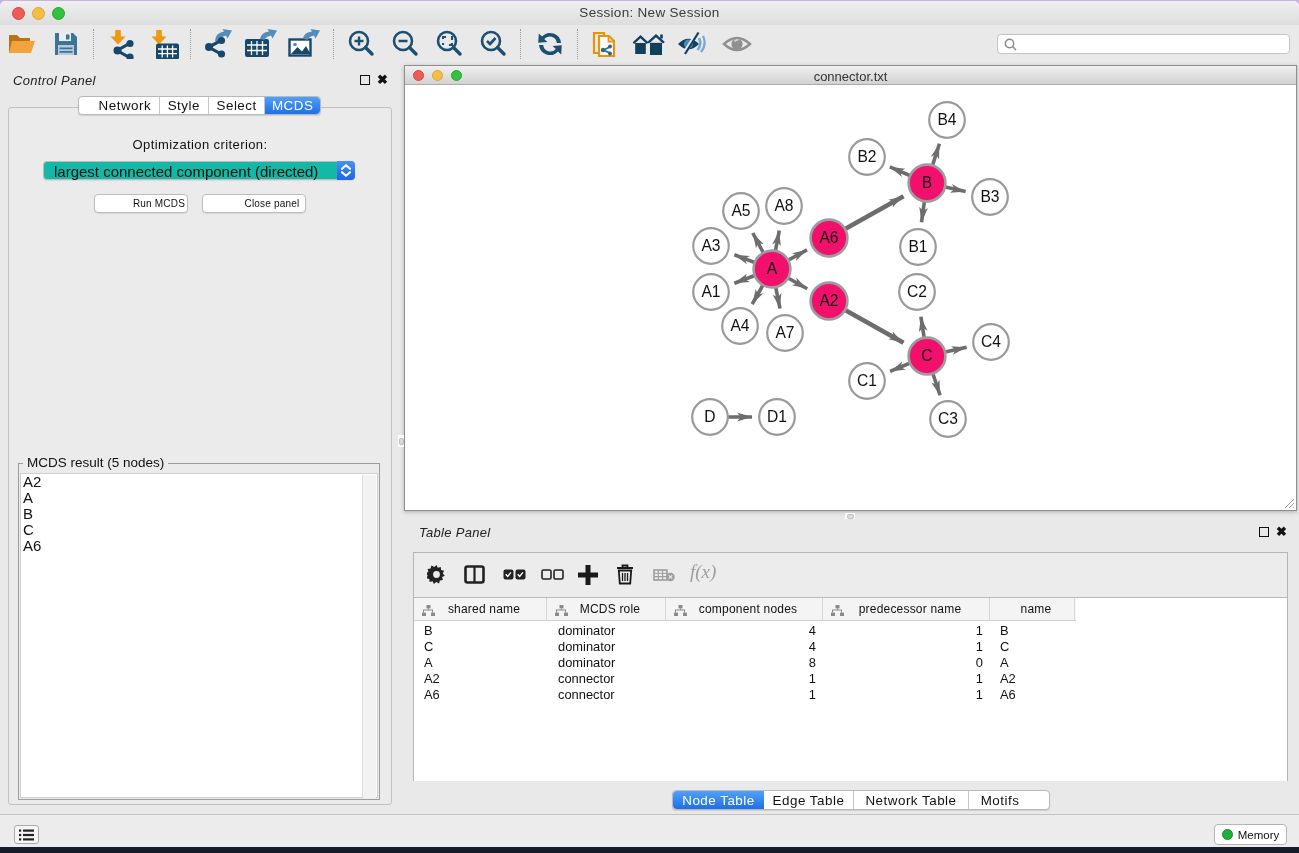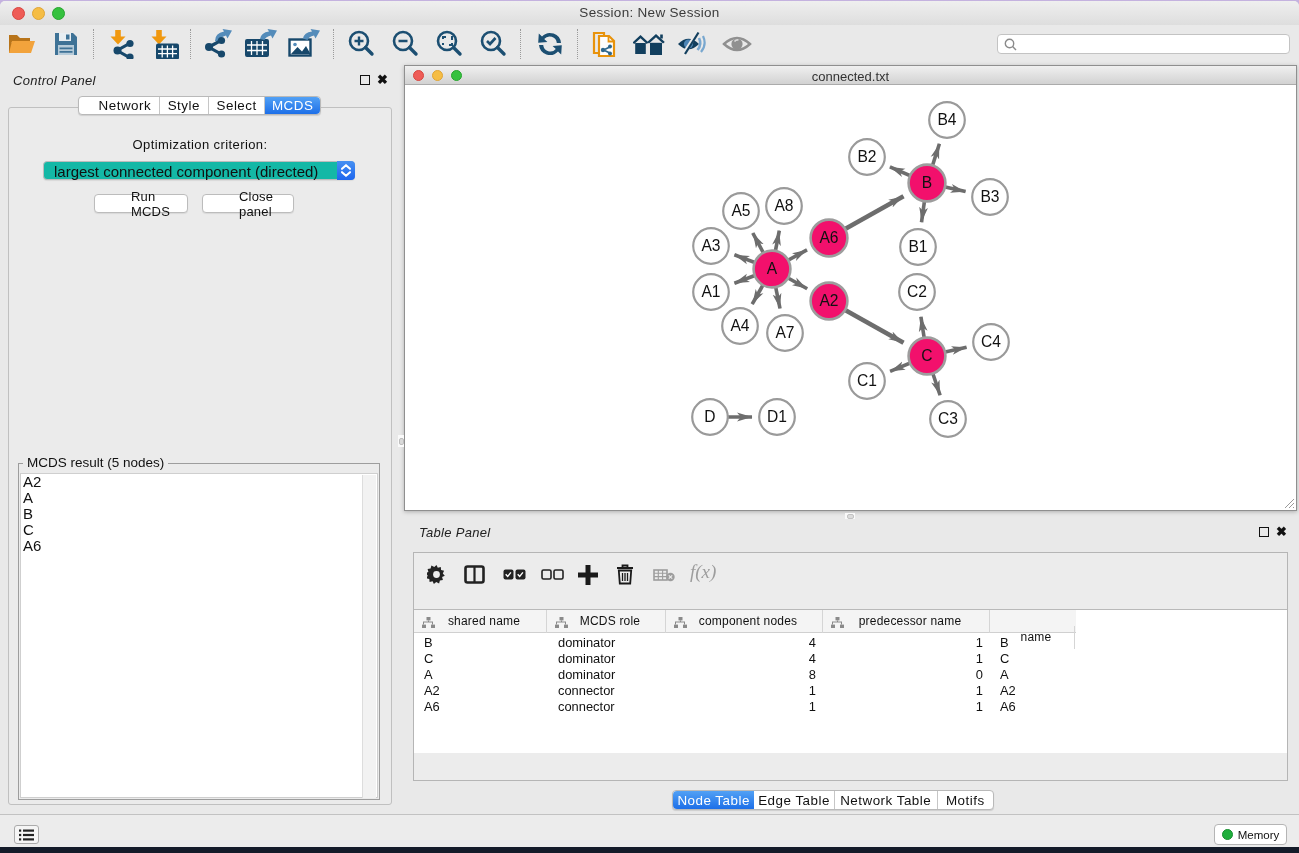--- a/index.html
+++ b/index.html
@@ -17,39 +17,39 @@
 .paneltitle { font-size:13px; letter-spacing:0.3px; color:#222;font-style:italic; }
 .floaticon { position:absolute; width:10px; height:10px; border:1.6px solid #111; }
 .xicon { position:absolute; font-size:13px; font-weight:bold; color:#111; line-height:12px; }
 
 .segtabs { position:absolute; display:flex; height:19px; z-index:10; background:#fff; border:1px solid #b9b9b9; border-radius:4px; box-shadow:0 1px 1px rgba(0,0,0,0.12); font-size:13.4px; letter-spacing:0.5px; }
 .segtabs .seg { display:flex; align-items:center; justify-content:center; border-right:1px solid #c6c6c6; color:#111; height:100%; }
 .segtabs .seg:last-child { border-right:none; }
 .segtabs .sel { background:linear-gradient(#52a1f5,#1d6fe8); color:#fff; border-right:none; }
 
 #cpanel { position:absolute; left:8px; top:44px; width:384px; height:698px; background:#ebebeb; border:1px solid #c0c0c0; border-radius:3px; }
-.btn { position:absolute; background:#fff; border:1px solid #bcbcbc; border-radius:4px; font-size:13px; letter-spacing:0.2px; color:#111; display:flex; align-items:center; justify-content:center; box-shadow:0 1px 1px rgba(0,0,0,0.08);padding-left:36px; }
+.btn { position:absolute; background:#fff; border:1px solid #bcbcbc; border-radius:4px; font-size:10px; letter-spacing:0.2px; color:#111; display:flex; align-items:center; justify-content:center; box-shadow:0 1px 1px rgba(0,0,0,0.08);padding-left:36px; }
 #dropdown { position:absolute; left:34px; top:53px; width:312px; height:19px; background:#14b8a6; border:1px solid #bcbcbc; border-radius:4px; font-size:15px; color:#111; box-shadow:0 1px 1px rgba(0,0,0,0.08); }
 #dropdown .dtext { position:absolute; left:10px; top:1px; }
 #dropdown .stepper { position:absolute; right:-1px; top:-1px; width:18px; height:19px; background:linear-gradient(#4690f2,#1e66ee); border-radius:0 4px 4px 0; }
 
 #groupbox { position:absolute; left:9px; top:355px; width:362px; height:337px; border:1px solid #9d9d9d; }
 #grouplabel { position:absolute; left:4px; top:-9px; background:#ebebeb; padding:0 4px; font-size:13.5px; color:#111; }
 #mcdslist { position:absolute; left:1px; top:9px; width:358px; height:325px; background:#fff; border:1px solid #cfcfcf; font-size:15px; color:#111; }
 #mcdslist .item { padding-left:2px; height:16px; line-height:16px; }
 #listscroll { position:absolute; right:1px; top:1px; width:14px; height:323px; background:#f2f2f2; border-left:1px solid #ddd; }
 
 #netwin { position:absolute; left:404px; top:2px; width:893px; height:446px; background:#fff; border:1px solid #8f8f8f; box-shadow:0 1px 4px rgba(0,0,0,0.25); }
 #nettitle { position:absolute; left:0; top:0; width:100%; height:19px; background:linear-gradient(#f0f0f0,#d2d2d2); border-bottom:1px solid #ababab; }
 #nettitle .title { position:absolute; left:0; right:0; top:3px; text-align:center; font-size:13px; color:#333; }
 #netcanvas { position:absolute; left:0; top:20px; width:891px; height:423px; background:#fff; }
 
 #tpanel { position:absolute; left:413px; top:489px; width:875px; height:229px; background:#ececec; border:1px solid #b5b5b5; }
 #tptoolbar { position:absolute; left:0; top:0; width:100%; height:43px; }
-#ttable { position:absolute; left:0px; top:56px; width:873px; height:144px; background:#fff; border-top:1px solid #b9b9b9; font-size:12.9px; color:#111; }
+#ttable { position:absolute; left:0px; top:44px; width:873px; height:184px; background:#fff; border-top:1px solid #b9b9b9; font-size:12.9px; color:#111; }
 #thead { position:absolute; left:0; top:0; width:662px; height:23px; background:#f4f4f4; border-bottom:1px solid #d0d0d0; }
 #thead .hcol { position:absolute; top:0; height:23px; border-right:1px solid #d5d5d5; }
 #thead .htxt { position:absolute; left:8px; width:calc(100% - 8px); text-align:center; top:4px; font-size:12px; letter-spacing:0.2px; color:#111; }
 .trow { position:absolute; height:16px; line-height:16px; }
 
 #statusbar { position:absolute; left:0; top:751px; width:1299px; height:33px; background:#ececec; border-top:1px solid #c2c2c2; }
 #memorybtn { position:absolute; right:12px; top:9px; width:73px; height:21px; background:#fff; border:1px solid #b5b5b5; border-radius:4px; font-size:11.5px; color:#111; display:flex; align-items:center; justify-content:center; gap:5px; }
 #listbtn { position:absolute; left:14px; top:10px; width:25px; height:19px; background:#f5f5f5; border:1px solid #ababab; border-radius:3px; display:flex; align-items:center; justify-content:center; }
 #bottomstrip { position:absolute; left:0; top:847px; width:1299px; height:6px; background:#141b29; }
 </style>
@@ -229,39 +229,39 @@
     <div id="cpanel">
       <div style="position:absolute;left:0;top:29px;width:100%;text-align:center;font-size:13px;letter-spacing:0.4px;color:#111;">Optimization criterion:</div>
       <div id="dropdown">
         <div class="dtext">largest connected component (directed)</div>
         <div class="stepper"><svg width="18" height="19" viewBox="0 0 18 19">
 <path d="M5 7.8 L9 4.2 L13 7.8" stroke="#fff" stroke-width="2.1" fill="none" stroke-linecap="round" stroke-linejoin="round"></path>
 <path d="M5 11.2 L9 14.8 L13 11.2" stroke="#fff" stroke-width="2.1" fill="none" stroke-linecap="round" stroke-linejoin="round"></path>
             </svg></div>
       </div>
       <div class="btn" style="left:85px;top:86px;width:94px;height:19px;">Run MCDS</div>
-      <div class="btn" style="left:193px;top:86px;width:92px;height:19px;">Close panel</div>
+      <div class="btn" style="left:193px;top:86px;width:104px;height:19px;">Close panel</div>
       <div id="groupbox">
         <div id="grouplabel">MCDS result (5 nodes)</div>
         <div id="mcdslist">
           <div class="item">A2</div>
           <div class="item">A</div>
           <div class="item">B</div>
           <div class="item">C</div>
           <div class="item">A6</div>
           <div id="listscroll"></div>
         </div>
       </div>
     </div>
     <div id="netwin">
       <div id="nettitle">
         <div class="tl" style="left:8px;top:4px;width:11px;height:11px;background:#ee5c57;border:1px solid #d9453f;"></div>
         <div class="tl" style="left:27px;top:4px;width:11px;height:11px;background:#f5bd45;border:1px solid #e0a535;"></div>
         <div class="tl" style="left:46px;top:4px;width:11px;height:11px;background:#35c13f;border:1px solid #27a52f;"></div>
-        <div class="title">connected.txt</div>
+        <div class="title">connector.txt</div>
       </div>
       <div id="netcanvas">
         <svg width="891" height="423" viewBox="0 0 891 423" font-family="Liberation Sans, sans-serif">
 <defs>
               <marker id="arw" markerWidth="16" markerHeight="10" refX="15" refY="5" orient="auto" markerUnits="userSpaceOnUse">
                 <path d="M0,0.6 L10,3.6 L15.5,5 L10,6.4 L0,9.4 L3.8,5 Z" fill="#6d6d6d"></path>
               </marker>
             </defs>
 <line x1="367.0" y1="183.0" x2="329.4" y2="197.2" stroke="#6d6d6d" stroke-width="3.6" marker-end="url(#arw)"></line>
 <line x1="367.0" y1="183.0" x2="329.4" y2="168.8" stroke="#6d6d6d" stroke-width="3.6" marker-end="url(#arw)"></line>
@@ -428,21 +428,21 @@
               <span style="position:absolute;left:8px;top:6px;"><svg width="13" height="11" viewBox="0 0 13 11">
                   <g fill="#8a8a8a">
                     <rect x="4.5" y="0" width="4" height="3.4"></rect>
                     <rect x="0" y="7.6" width="4" height="3.4"></rect>
                     <rect x="9" y="7.6" width="4" height="3.4"></rect>
                     <path d="M6 3.4 h1 v2.2 h-5 v2 h-1 v-3 h5 z M6 4.6 h5 v3 h-1 v-2 h-4 z"></path>
                   </g>
                 </svg></span>
               <div class="htxt">predecessor name</div>
             </div>
-            <div class="hcol" style="left:576px;width:85px;margin-top:16px;">
+            <div class="hcol" style="left:576px;width:85px;">
               <div class="htxt">name</div>
             </div>
           </div>
 <div class="trow" style="left:10px;top:25px;">B</div>
 <div class="trow" style="left:144px;top:25px;">dominator</div>
 <div class="trow" style="left:252px;top:25px;width:150px;text-align:right;">4</div>
 <div class="trow" style="left:409px;top:25px;width:160px;text-align:right;">1</div>
 <div class="trow" style="left:586px;top:25px;">B</div>
 <div class="trow" style="left:10px;top:41px;">C</div>
 <div class="trow" style="left:144px;top:41px;">dominator</div>
@@ -459,21 +459,21 @@
 <div class="trow" style="left:252px;top:73px;width:150px;text-align:right;">1</div>
 <div class="trow" style="left:409px;top:73px;width:160px;text-align:right;">1</div>
 <div class="trow" style="left:586px;top:73px;">A2</div>
 <div class="trow" style="left:10px;top:89px;">A6</div>
 <div class="trow" style="left:144px;top:89px;">connector</div>
 <div class="trow" style="left:252px;top:89px;width:150px;text-align:right;">1</div>
 <div class="trow" style="left:409px;top:89px;width:160px;text-align:right;">1</div>
 <div class="trow" style="left:586px;top:89px;">A6</div>
       </div>
     </div>
-    <div class="segtabs" style="left:672px;top:727px;width:322px;height:20px;">
+    <div class="segtabs" style="left:672px;top:727px;width:378px;height:20px;">
       <div class="seg sel" style="width:91px;border-radius:4px 0 0 4px;">Node Table</div>
       <div class="seg" style="width:90px;">Edge Table</div>
       <div class="seg" style="width:115px;">Network Table</div>
       <div class="seg" style="width:62px;">Motifs</div>
     </div>
     <div id="statusbar">
       <div id="listbtn">
           <svg width="15" height="12" viewBox="0 0 15 12">
 <g fill="#222">
               <rect x="0" y="0.5" width="2.2" height="2.2"></rect>

